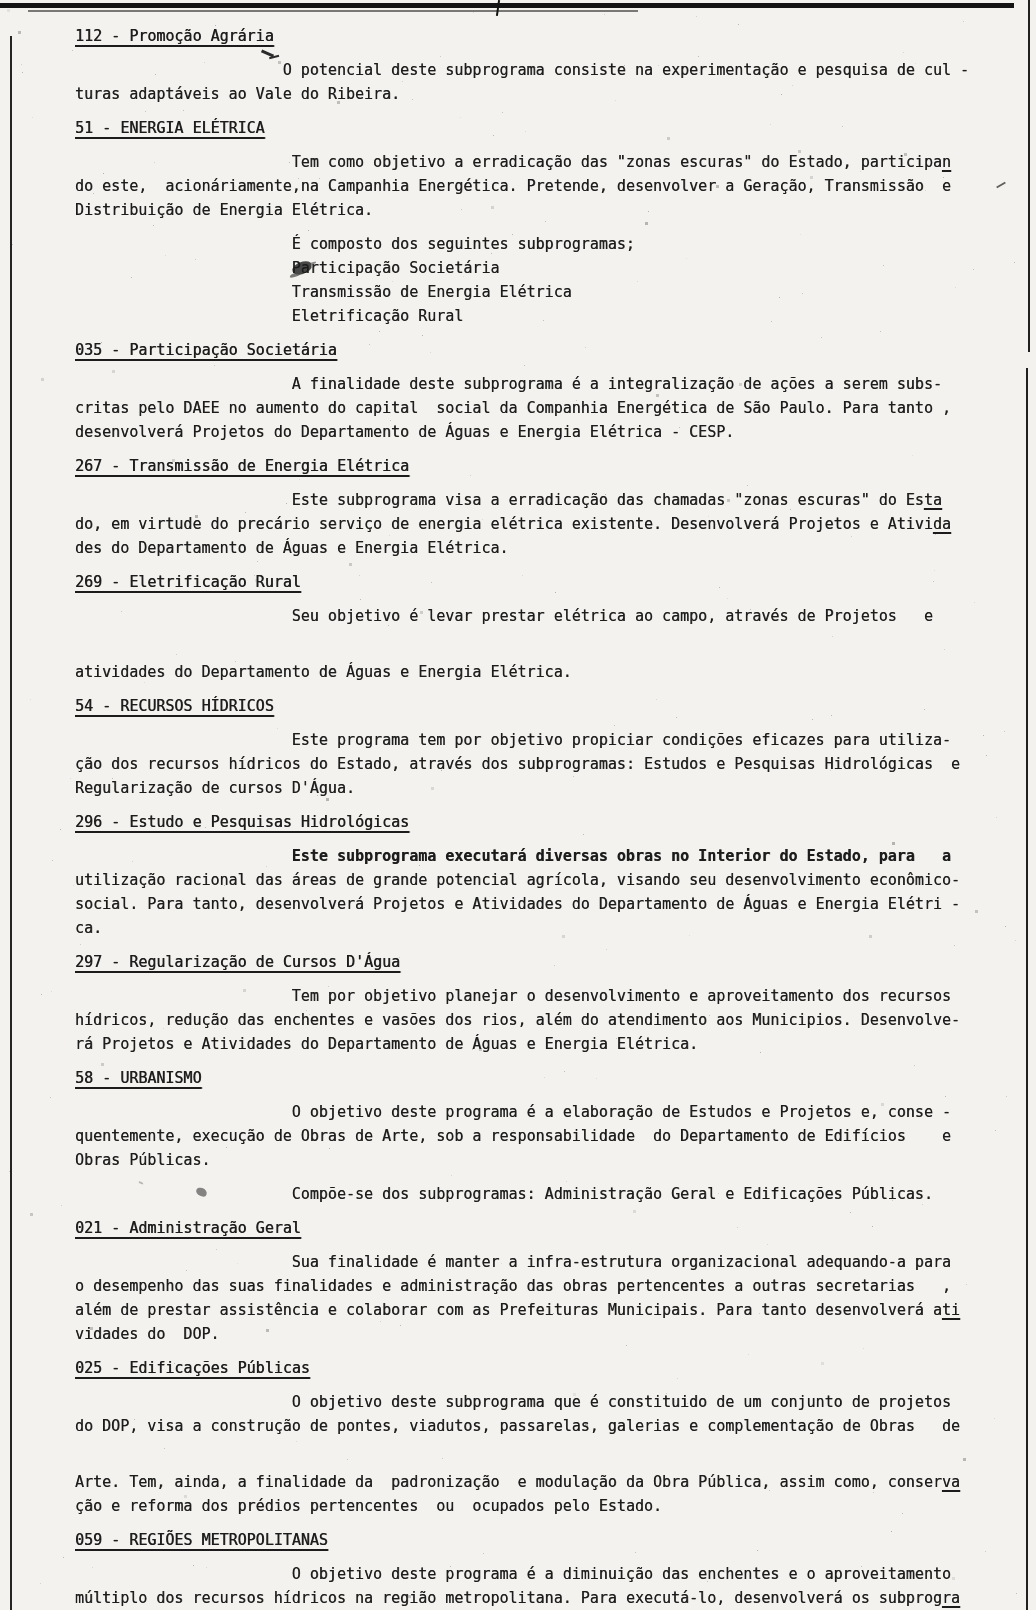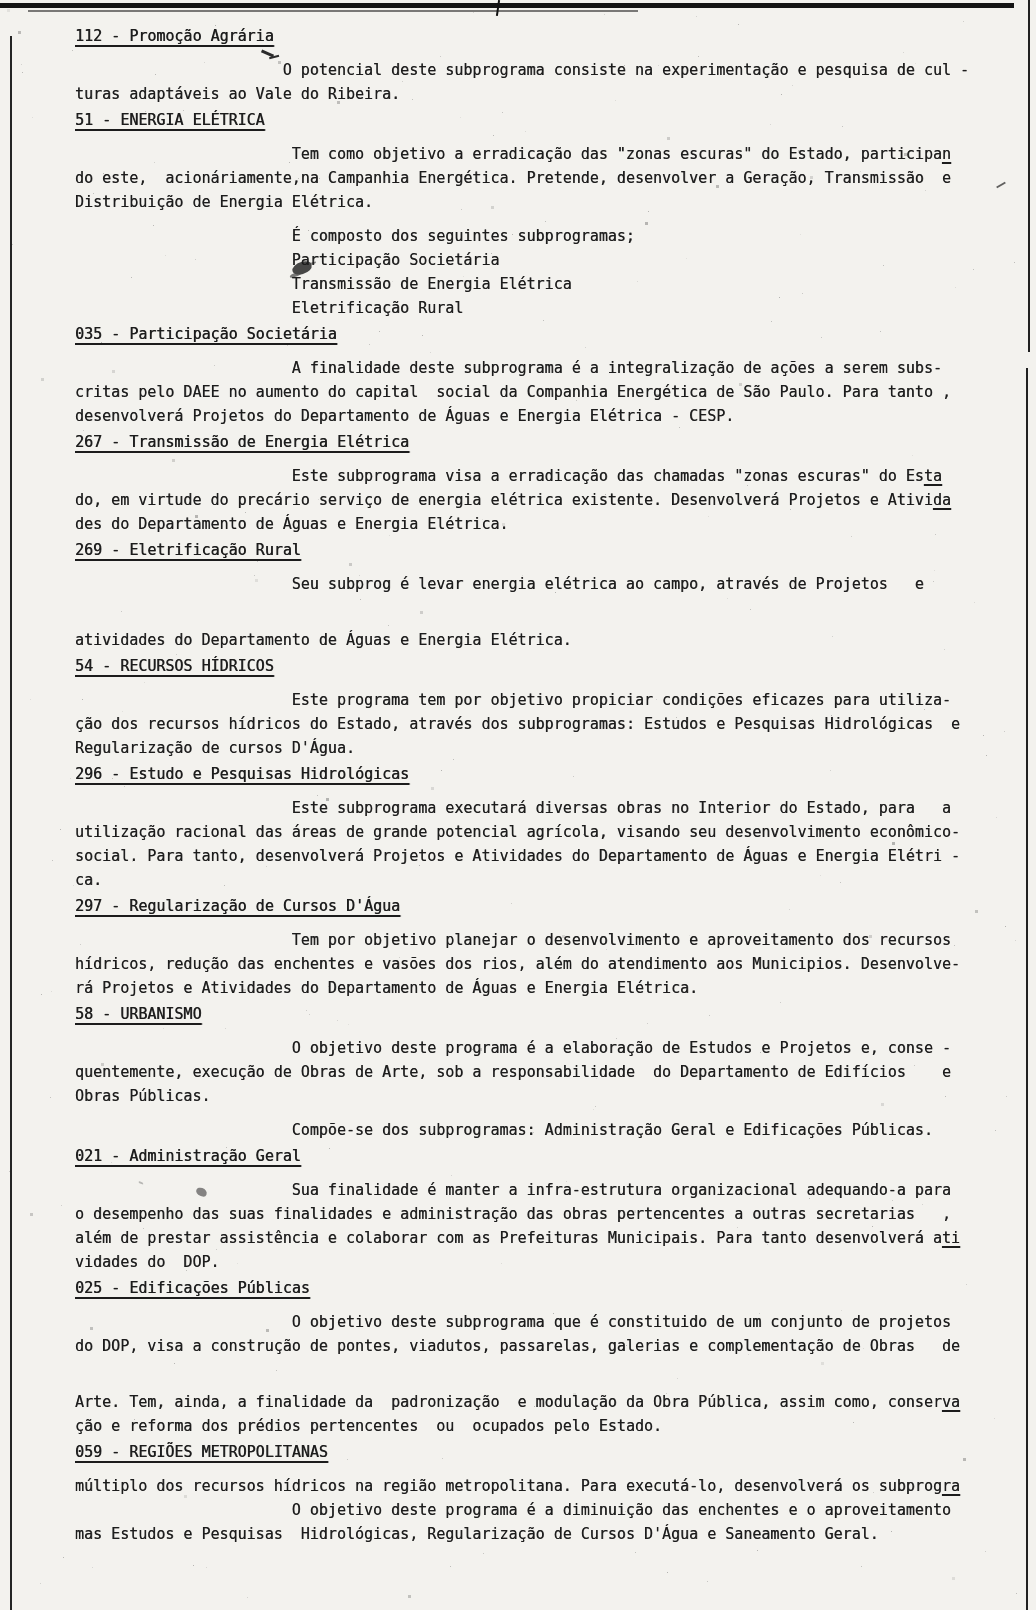--- a/index.html
+++ b/index.html
@@ -35,21 +35,21 @@
   }
   .rule-right-b {
     position: absolute; left: 1026px; top: 368px; bottom: 0; width: 2px;
     background: #202020;
   }
   
   .doc {
     position: absolute; left: 75px; top: 24px; width: 900px;
   }
   .sec-heading {
-    margin-top: 2px;
+    margin-top: 10px;
     font-size: 15px; line-height: 24px; white-space: pre;
     text-decoration: underline;
     text-decoration-thickness: 2px;
     text-underline-offset: 4px;
     text-shadow: 0.5px 0 0 rgba(25,25,25,.85);
   }
   .doc > .section:first-child .sec-heading { margin-top: 0; }
   .para { margin-top: 10px; }
   .line {
     font-size: 15px; line-height: 24px; height: 24px; white-space: pre;
@@ -135,36 +135,36 @@
         <div class="sec-heading">267 - Transmissão de Energia Elétrica</div>
         <div class="para">
           <div class="line" style="padding-left: 24ch;"><span>Este subprograma visa a erradicação das chamadas "zonas escuras" do Es</span><span class="tail">ta</span></div>
           <div class="line" style="padding-left: 0ch;"><span>do, em virtude do precário serviço de energia elétrica existente. Desenvolverá Projetos e Ativi</span><span class="tail">da</span></div>
           <div class="line" style="padding-left: 0ch;"><span>des do Departamento de Águas e Energia Elétrica.</span></div>
         </div>
       </div>
       <div class="section">
         <div class="sec-heading">269 - Eletrificação Rural</div>
         <div class="para">
-          <div class="line" style="padding-left: 24ch;"><span>Seu subprog é levar energia elétrica ao campo, através de Projetos   e</span></div>
+          <div class="line" style="padding-left: 24ch;"><span>Seu objetivo é levar prestar elétrica ao campo, através de Projetos   e</span></div>
           <div class="line" style="padding-left: 0ch; margin-top: 32px;"><span>atividades do Departamento de Águas e Energia Elétrica.</span></div>
         </div>
       </div>
       <div class="section">
         <div class="sec-heading">54 - RECURSOS HÍDRICOS</div>
         <div class="para">
           <div class="line" style="padding-left: 24ch;"><span>Este programa tem por objetivo propiciar condições eficazes para utiliza-</span></div>
           <div class="line" style="padding-left: 0ch;"><span>ção dos recursos hídricos do Estado, através dos subprogramas: Estudos e Pesquisas Hidrológicas  e</span></div>
           <div class="line" style="padding-left: 0ch;"><span>Regularização de cursos D'Água.</span></div>
         </div>
       </div>
       <div class="section">
         <div class="sec-heading">296 - Estudo e Pesquisas Hidrológicas</div>
         <div class="para">
-          <div class="line" style="padding-left: 24ch;"><span>Este subprograma executará diversas obras no Interior do Estado, para   a</span></div>
+          <div class="line" style="padding-left: 24ch; font-weight: bold;"><span>Este subprograma executará diversas obras no Interior do Estado, para   a</span></div>
           <div class="line" style="padding-left: 0ch;"><span>utilização racional das áreas de grande potencial agrícola, visando seu desenvolvimento econômico-</span></div>
           <div class="line" style="padding-left: 0ch;"><span>social. Para tanto, desenvolverá Projetos e Atividades do Departamento de Águas e Energia Elétri -</span></div>
           <div class="line" style="padding-left: 0ch;"><span>ca.</span></div>
         </div>
       </div>
       <div class="section">
         <div class="sec-heading">297 - Regularização de Cursos D'Água</div>
         <div class="para">
           <div class="line" style="padding-left: 24ch;"><span>Tem por objetivo planejar o desenvolvimento e aproveitamento dos recursos</span></div>
           <div class="line" style="padding-left: 0ch;"><span>hídricos, redução das enchentes e vasões dos rios, além do atendimento aos Municipios. Desenvolve-</span></div>
@@ -196,21 +196,21 @@
         <div class="para">
           <div class="line" style="padding-left: 24ch;"><span>O objetivo deste subprograma que é constituido de um conjunto de projetos</span></div>
           <div class="line" style="padding-left: 0ch;"><span>do DOP, visa a construção de pontes, viadutos, passarelas, galerias e complementação de Obras   de</span></div>
           <div class="line" style="padding-left: 0ch; margin-top: 32px;"><span>Arte. Tem, ainda, a finalidade da  padronização  e modulação da Obra Pública, assim como, conser</span><span class="tail">va</span></div>
           <div class="line" style="padding-left: 0ch;"><span>ção e reforma dos prédios pertencentes  ou  ocupados pelo Estado.</span></div>
         </div>
       </div>
       <div class="section">
         <div class="sec-heading">059 - REGIÕES METROPOLITANAS</div>
         <div class="para">
+          <div class="line" style="padding-left: 24ch;"><span>O objetivo deste programa é a diminuição das enchentes e o aproveitamento</span></div>
           <div class="line" style="padding-left: 0ch;"><span>múltiplo dos recursos hídricos na região metropolitana. Para executá-lo, desenvolverá os subprog</span><span class="tail">ra</span></div>
-          <div class="line" style="padding-left: 24ch;"><span>O objetivo deste programa é a diminuição das enchentes e o aproveitamento</span></div>
           <div class="line" style="padding-left: 0ch;"><span>mas Estudos e Pesquisas  Hidrológicas, Regularização de Cursos D'Água e Saneamento Geral.</span></div>
         </div>
       </div>
     </div>
 
   <div class="specks" id="specks" style="box-shadow: rgba(25, 25, 25, 0.08) 8px 10px 0px 1px, rgba(25, 25, 25, 0.21) 388px 625px 0px 0px, rgba(25, 25, 25, 0.12) 767px 1244px 0px 0px, rgba(25, 25, 25, 0.25) 131px 277px 0px 0px, rgba(25, 25, 25, 0.16) 511px 903px 0px 0px, rgba(25, 25, 25, 0.29) 891px 1531px 0px 0px, rgba(25, 25, 25, 0.2) 254px 575px 0px 0px, rgba(25, 25, 25, 0.11) 634px 1211px 0px 1px, rgba(25, 25, 25, 0.24) 1014px 262px 0px 0px, rgba(25, 25, 25, 0.15) 378px 904px 0px 0px, rgba(25, 25, 25, 0.28) 757px 1550px 0px 0px, rgba(25, 25, 25, 0.19) 121px 611px 0px 0px, rgba(25, 25, 25, 0.1) 501px 1263px 0px 0px, rgba(25, 25, 25, 0.23) 880px 331px 0px 0px, rgba(25, 25, 25, 0.14) 244px 990px 0px 1px, rgba(25, 25, 25, 0.27) 624px 65px 0px 0px, rgba(25, 25, 25, 0.18) 1004px 731px 0px 0px, rgba(25, 25, 25, 0.09) 367px 1401px 0px 0px, rgba(25, 25, 25, 0.22) 747px 485px 0px 0px, rgba(25, 25, 25, 0.13) 111px 1162px 0px 0px, rgba(25, 25, 25, 0.26) 491px 253px 0px 0px, rgba(25, 25, 25, 0.17) 870px 936px 0px 1px, rgba(25, 25, 25, 0.08) 234px 35px 0px 0px, rgba(25, 25, 25, 0.21) 614px 725px 0px 0px, rgba(25, 25, 25, 0.12) 994px 1418px 0px 0px, rgba(25, 25, 25, 0.25) 357px 527px 0px 0px, rgba(25, 25, 25, 0.16) 737px 1227px 0px 0px, rgba(25, 25, 25, 0.29) 101px 342px 0px 0px, rgba(25, 25, 25, 0.2) 480px 1049px 0px 1px, rgba(25, 25, 25, 0.11) 860px 171px 0px 0px, rgba(25, 25, 25, 0.24) 224px 885px 0px 0px, rgba(25, 25, 25, 0.15) 604px 14px 0px 0px, rgba(25, 25, 25, 0.28) 983px 735px 0px 0px, rgba(25, 25, 25, 0.19) 347px 1459px 0px 0px, rgba(25, 25, 25, 0.1) 727px 598px 0px 0px, rgba(25, 25, 25, 0.23) 91px 1328px 0px 1px, rgba(25, 25, 25, 0.14) 470px 475px 0px 0px, rgba(25, 25, 25, 0.27) 850px 1212px 0px 0px, rgba(25, 25, 25, 0.18) 214px 365px 0px 0px, rgba(25, 25, 25, 0.09) 593px 1109px 0px 0px, rgba(25, 25, 25, 0.22) 973px 269px 0px 0px, rgba(25, 25, 25, 0.13) 337px 1020px 0px 0px, rgba(25, 25, 25, 0.26) 717px 186px 0px 1px, rgba(25, 25, 25, 0.17) 80px 944px 0px 0px, rgba(25, 25, 25, 0.08) 460px 117px 0px 0px, rgba(25, 25, 25, 0.21) 840px 882px 0px 0px, rgba(25, 25, 25, 0.12) 204px 62px 0px 0px, rgba(25, 25, 25, 0.25) 583px 834px 0px 0px, rgba(25, 25, 25, 0.16) 963px 21px 0px 0px, rgba(25, 25, 25, 0.29) 327px 799px 0px 1px, rgba(25, 25, 25, 0.2) 707px 1581px 0px 0px, rgba(25, 25, 25, 0.11) 70px 778px 0px 0px, rgba(25, 25, 25, 0.24) 450px 1566px 0px 0px, rgba(25, 25, 25, 0.15) 830px 770px 0px 0px, rgba(25, 25, 25, 0.28) 193px 1565px 0px 0px, rgba(25, 25, 25, 0.19) 573px 776px 0px 0px, rgba(25, 25, 25, 0.1) 953px 1578px 0px 1px, rgba(25, 25, 25, 0.23) 317px 795px 0px 0px, rgba(25, 25, 25, 0.14) 696px 16px 0px 0px, rgba(25, 25, 25, 0.27) 60px 829px 0px 0px, rgba(25, 25, 25, 0.18) 440px 56px 0px 0px, rgba(25, 25, 25, 0.09) 820px 875px 0px 0px, rgba(25, 25, 25, 0.22) 183px 110px 0px 0px, rgba(25, 25, 25, 0.13) 563px 936px 0px 1px, rgba(25, 25, 25, 0.26) 943px 177px 0px 0px, rgba(25, 25, 25, 0.17) 306px 1010px 0px 0px, rgba(25, 25, 25, 0.08) 686px 258px 0px 0px, rgba(25, 25, 25, 0.21) 50px 1097px 0px 0px, rgba(25, 25, 25, 0.12) 430px 352px 0px 0px, rgba(25, 25, 25, 0.25) 809px 1198px 0px 0px, rgba(25, 25, 25, 0.16) 173px 460px 0px 1px, rgba(25, 25, 25, 0.29) 553px 1313px 0px 0px, rgba(25, 25, 25, 0.2) 933px 581px 0px 0px, rgba(25, 25, 25, 0.11) 296px 1441px 0px 0px, rgba(25, 25, 25, 0.24) 676px 717px 0px 0px, rgba(25, 25, 25, 0.15) 40px 1583px 0px 0px, rgba(25, 25, 25, 0.28) 419px 865px 0px 0px, rgba(25, 25, 25, 0.19) 799px 151px 0px 1px, rgba(25, 25, 25, 0.1) 163px 1028px 0px 0px, rgba(25, 25, 25, 0.23) 543px 320px 0px 0px, rgba(25, 25, 25, 0.14) 922px 1204px 0px 0px, rgba(25, 25, 25, 0.27) 286px 503px 0px 0px, rgba(25, 25, 25, 0.18) 666px 1393px 0px 0px, rgba(25, 25, 25, 0.09) 30px 699px 0px 0px, rgba(25, 25, 25, 0.22) 409px 1596px 0px 1px, rgba(25, 25, 25, 0.13) 789px 909px 0px 0px, rgba(25, 25, 25, 0.26) 153px 225px 0px 0px, rgba(25, 25, 25, 0.17) 533px 1132px 0px 0px, rgba(25, 25, 25, 0.08) 912px 455px 0px 0px, rgba(25, 25, 25, 0.21) 276px 1370px 0px 0px, rgba(25, 25, 25, 0.12) 656px 699px 0px 0px, rgba(25, 25, 25, 0.25) 19px 32px 0px 1px, rgba(25, 25, 25, 0.16) 399px 957px 0px 0px, rgba(25, 25, 25, 0.29) 779px 297px 0px 0px, rgba(25, 25, 25, 0.2) 143px 1228px 0px 0px, rgba(25, 25, 25, 0.11) 522px 575px 0px 0px, rgba(25, 25, 25, 0.24) 902px 1513px 0px 0px, rgba(25, 25, 25, 0.15) 266px 866px 0px 0px, rgba(25, 25, 25, 0.28) 646px 223px 0px 1px, rgba(25, 25, 25, 0.19) 9px 1171px 0px 0px, rgba(25, 25, 25, 0.1) 389px 535px 0px 0px, rgba(25, 25, 25, 0.23) 769px 1490px 0px 0px, rgba(25, 25, 25, 0.14) 132px 861px 0px 0px, rgba(25, 25, 25, 0.27) 512px 234px 0px 0px, rgba(25, 25, 25, 0.18) 892px 1200px 0px 0px, rgba(25, 25, 25, 0.09) 256px 580px 0px 1px, rgba(25, 25, 25, 0.22) 635px 1552px 0px 0px, rgba(25, 25, 25, 0.13) 1015px 940px 0px 0px, rgba(25, 25, 25, 0.26) 379px 331px 0px 0px, rgba(25, 25, 25, 0.17) 759px 1313px 0px 0px, rgba(25, 25, 25, 0.08) 122px 711px 0px 0px, rgba(25, 25, 25, 0.21) 502px 112px 0px 0px, rgba(25, 25, 25, 0.12) 882px 1104px 0px 1px, rgba(25, 25, 25, 0.25) 245px 512px 0px 0px, rgba(25, 25, 25, 0.16) 625px 1511px 0px 0px, rgba(25, 25, 25, 0.29) 1005px 926px 0px 0px, rgba(25, 25, 25, 0.2) 369px 344px 0px 0px, rgba(25, 25, 25, 0.11) 748px 1354px 0px 0px, rgba(25, 25, 25, 0.24) 112px 778px 0px 0px, rgba(25, 25, 25, 0.15) 492px 207px 0px 1px, rgba(25, 25, 25, 0.28) 872px 1226px 0px 0px, rgba(25, 25, 25, 0.19) 235px 661px 0px 0px, rgba(25, 25, 25, 0.1) 615px 100px 0px 0px, rgba(25, 25, 25, 0.23) 995px 1130px 0px 0px, rgba(25, 25, 25, 0.14) 359px 575px 0px 0px, rgba(25, 25, 25, 0.27) 738px 24px 0px 0px, rgba(25, 25, 25, 0.18) 102px 1064px 0px 1px, rgba(25, 25, 25, 0.09) 482px 519px 0px 0px, rgba(25, 25, 25, 0.22) 861px 1566px 0px 0px, rgba(25, 25, 25, 0.13) 225px 1028px 0px 0px, rgba(25, 25, 25, 0.26) 605px 494px 0px 0px, rgba(25, 25, 25, 0.17) 985px 1551px 0px 0px, rgba(25, 25, 25, 0.08) 348px 1024px 0px 0px, rgba(25, 25, 25, 0.21) 728px 500px 0px 1px, rgba(25, 25, 25, 0.12) 92px 1567px 0px 0px, rgba(25, 25, 25, 0.25) 472px 1049px 0px 0px, rgba(25, 25, 25, 0.16) 851px 536px 0px 0px, rgba(25, 25, 25, 0.29) 215px 25px 0px 0px, rgba(25, 25, 25, 0.2) 595px 1106px 0px 0px, rgba(25, 25, 25, 0.11) 974px 602px 0px 0px, rgba(25, 25, 25, 0.24) 338px 102px 0px 1px, rgba(25, 25, 25, 0.15) 718px 1193px 0px 0px, rgba(25, 25, 25, 0.28) 82px 699px 0px 0px, rgba(25, 25, 25, 0.19) 461px 209px 0px 0px, rgba(25, 25, 25, 0.1) 841px 1310px 0px 0px, rgba(25, 25, 25, 0.23) 205px 827px 0px 0px, rgba(25, 25, 25, 0.14) 585px 347px 0px 0px, rgba(25, 25, 25, 0.27) 964px 1459px 0px 1px, rgba(25, 25, 25, 0.18) 328px 986px 0px 0px, rgba(25, 25, 25, 0.09) 708px 516px 0px 0px, rgba(25, 25, 25, 0.22) 72px 50px 0px 0px, rgba(25, 25, 25, 0.13) 451px 1175px 0px 0px, rgba(25, 25, 25, 0.26) 831px 715px 0px 0px, rgba(25, 25, 25, 0.17) 195px 259px 0px 0px, rgba(25, 25, 25, 0.08) 574px 1394px 0px 1px, rgba(25, 25, 25, 0.21) 954px 945px 0px 0px, rgba(25, 25, 25, 0.12) 318px 499px 0px 0px, rgba(25, 25, 25, 0.25) 698px 56px 0px 0px, rgba(25, 25, 25, 0.16) 61px 1205px 0px 0px, rgba(25, 25, 25, 0.29) 441px 770px 0px 0px, rgba(25, 25, 25, 0.2) 821px 337px 0px 0px, rgba(25, 25, 25, 0.11) 185px 1496px 0px 1px, rgba(25, 25, 25, 0.24) 564px 1071px 0px 0px, rgba(25, 25, 25, 0.15) 944px 649px 0px 0px, rgba(25, 25, 25, 0.28) 308px 230px 0px 0px, rgba(25, 25, 25, 0.19) 687px 1403px 0px 0px, rgba(25, 25, 25, 0.1) 51px 991px 0px 0px, rgba(25, 25, 25, 0.23) 431px 582px 0px 0px, rgba(25, 25, 25, 0.14) 811px 177px 0px 1px, rgba(25, 25, 25, 0.27) 174px 1363px 0px 0px, rgba(25, 25, 25, 0.18) 554px 965px 0px 0px, rgba(25, 25, 25, 0.09) 934px 570px 0px 0px, rgba(25, 25, 25, 0.22) 298px 178px 0px 0px, rgba(25, 25, 25, 0.13) 677px 1378px 0px 0px, rgba(25, 25, 25, 0.26) 41px 994px 0px 0px, rgba(25, 25, 25, 0.17) 421px 612px 0px 1px, rgba(25, 25, 25, 0.08) 800px 234px 0px 0px, rgba(25, 25, 25, 0.21) 164px 1448px 0px 0px, rgba(25, 25, 25, 0.12) 544px 1077px 0px 0px, rgba(25, 25, 25, 0.25) 924px 709px 0px 0px, rgba(25, 25, 25, 0.16) 287px 345px 0px 0px, rgba(25, 25, 25, 0.29) 667px 1572px 0px 0px, rgba(25, 25, 25, 0.2) 31px 1214px 0px 1px, rgba(25, 25, 25, 0.11) 411px 860px 0px 0px, rgba(25, 25, 25, 0.24) 790px 509px 0px 0px, rgba(25, 25, 25, 0.15) 154px 162px 0px 0px, rgba(25, 25, 25, 0.28) 534px 1406px 0px 0px, rgba(25, 25, 25, 0.19) 914px 1065px 0px 0px, rgba(25, 25, 25, 0.1) 277px 728px 0px 0px, rgba(25, 25, 25, 0.23) 657px 395px 0px 1px, rgba(25, 25, 25, 0.14) 21px 64px 0px 0px, rgba(25, 25, 25, 0.27) 400px 1325px 0px 0px, rgba(25, 25, 25, 0.18) 780px 1002px 0px 0px, rgba(25, 25, 25, 0.09) 144px 682px 0px 0px, rgba(25, 25, 25, 0.22) 524px 365px 0px 0px, rgba(25, 25, 25, 0.13) 903px 52px 0px 0px, rgba(25, 25, 25, 0.26) 267px 1330px 0px 1px, rgba(25, 25, 25, 0.17) 647px 1023px 0px 0px, rgba(25, 25, 25, 0.08) 11px 720px 0px 0px, rgba(25, 25, 25, 0.21) 390px 420px 0px 0px, rgba(25, 25, 25, 0.12) 770px 124px 0px 0px, rgba(25, 25, 25, 0.25) 134px 1419px 0px 0px, rgba(25, 25, 25, 0.16) 513px 1130px 0px 0px, rgba(25, 25, 25, 0.29) 893px 843px 0px 1px, rgba(25, 25, 25, 0.2) 257px 561px 0px 0px, rgba(25, 25, 25, 0.11) 637px 281px 0px 0px, rgba(25, 25, 25, 0.24) 1016px 1593px 0px 0px, rgba(25, 25, 25, 0.15) 380px 1321px 0px 0px, rgba(25, 25, 25, 0.28) 760px 1052px 0px 0px, rgba(25, 25, 25, 0.19) 124px 786px 0px 0px, rgba(25, 25, 25, 0.1) 503px 524px 0px 1px, rgba(25, 25, 25, 0.23) 883px 265px 0px 0px, rgba(25, 25, 25, 0.14) 247px 1597px 0px 0px, rgba(25, 25, 25, 0.27) 626px 1345px 0px 0px, rgba(25, 25, 25, 0.18) 1006px 1096px 0px 0px, rgba(25, 25, 25, 0.09) 370px 851px 0px 0px, rgba(25, 25, 25, 0.22) 750px 609px 0px 0px, rgba(25, 25, 25, 0.13) 113px 371px 0px 1px, rgba(25, 25, 25, 0.26) 493px 135px 0px 0px, rgba(25, 25, 25, 0.17) 873px 1492px 0px 0px, rgba(25, 25, 25, 0.08) 237px 1263px 0px 0px, rgba(25, 25, 25, 0.21) 616px 1038px 0px 0px, rgba(25, 25, 25, 0.12) 996px 817px 0px 0px, rgba(25, 25, 25, 0.25) 360px 599px 0px 0px, rgba(25, 25, 25, 0.16) 740px 384px 0px 1px, rgba(25, 25, 25, 0.29) 103px 173px 0px 0px, rgba(25, 25, 25, 0.2) 483px 1553px 0px 0px, rgba(25, 25, 25, 0.11) 863px 1348px 0px 0px, rgba(25, 25, 25, 0.24) 226px 1147px 0px 0px, rgba(25, 25, 25, 0.15) 606px 949px 0px 0px, rgba(25, 25, 25, 0.28) 986px 755px 0px 0px, rgba(25, 25, 25, 0.19) 350px 564px 0px 1px, rgba(25, 25, 25, 0.1) 729px 377px 0px 0px, rgba(25, 25, 25, 0.23) 93px 193px 0px 0px, rgba(25, 25, 25, 0.14) 473px 12px 0px 0px, rgba(25, 25, 25, 0.27) 853px 1422px 0px 0px, rgba(25, 25, 25, 0.18) 216px 1249px 0px 0px, rgba(25, 25, 25, 0.09) 596px 1078px 0px 0px, rgba(25, 25, 25, 0.22) 976px 911px 0px 1px, rgba(25, 25, 25, 0.13) 339px 747px 0px 0px, rgba(25, 25, 25, 0.26) 719px 587px 0px 0px, rgba(25, 25, 25, 0.17) 83px 430px 0px 0px, rgba(25, 25, 25, 0.08) 463px 276px 0px 0px, rgba(25, 25, 25, 0.21) 842px 126px 0px 0px, rgba(25, 25, 25, 0.12) 206px 1567px 0px 0px, rgba(25, 25, 25, 0.25) 586px 1424px 0px 1px, rgba(25, 25, 25, 0.16) 966px 1284px 0px 0px, rgba(25, 25, 25, 0.29) 329px 1148px 0px 0px, rgba(25, 25, 25, 0.2) 709px 1015px 0px 0px, rgba(25, 25, 25, 0.11) 73px 885px 0px 0px, rgba(25, 25, 25, 0.24) 453px 759px 0px 0px, rgba(25, 25, 25, 0.15) 832px 636px 0px 0px, rgba(25, 25, 25, 0.28) 196px 516px 0px 1px, rgba(25, 25, 25, 0.19) 576px 400px 0px 0px, rgba(25, 25, 25, 0.1) 955px 287px 0px 0px, rgba(25, 25, 25, 0.23) 319px 178px 0px 0px, rgba(25, 25, 25, 0.14) 699px 72px 0px 0px, rgba(25, 25, 25, 0.27) 63px 1557px 0px 0px, rgba(25, 25, 25, 0.18) 442px 1458px 0px 0px, rgba(25, 25, 25, 0.09) 822px 1363px 0px 1px, rgba(25, 25, 25, 0.22) 186px 1270px 0px 0px, rgba(25, 25, 25, 0.13) 566px 1181px 0px 0px, rgba(25, 25, 25, 0.26) 945px 1096px 0px 0px, rgba(25, 25, 25, 0.17) 309px 1014px 0px 0px, rgba(25, 25, 25, 0.08) 689px 935px 0px 0px, rgba(25, 25, 25, 0.21) 52px 860px 0px 0px, rgba(25, 25, 25, 0.12) 432px 788px 0px 1px, rgba(25, 25, 25, 0.25) 812px 719px 0px 0px, rgba(25, 25, 25, 0.16) 176px 654px 0px 0px, rgba(25, 25, 25, 0.29) 555px 592px 0px 0px, rgba(25, 25, 25, 0.2) 935px 534px 0px 0px, rgba(25, 25, 25, 0.11) 299px 479px 0px 0px, rgba(25, 25, 25, 0.24) 679px 427px 0px 0px, rgba(25, 25, 25, 0.15) 42px 379px 0px 1px, rgba(25, 25, 25, 0.28) 422px 335px 0px 0px, rgba(25, 25, 25, 0.19) 802px 293px 0px 0px, rgba(25, 25, 25, 0.1) 165px 255px 0px 0px, rgba(25, 25, 25, 0.23) 545px 221px 0px 0px, rgba(25, 25, 25, 0.14) 925px 190px 0px 0px, rgba(25, 25, 25, 0.27) 289px 162px 0px 0px, rgba(25, 25, 25, 0.18) 668px 138px 0px 1px, rgba(25, 25, 25, 0.09) 32px 117px 0px 0px, rgba(25, 25, 25, 0.22) 412px 99px 0px 0px, rgba(25, 25, 25, 0.13) 792px 85px 0px 0px, rgba(25, 25, 25, 0.26) 155px 74px 0px 0px, rgba(25, 25, 25, 0.17) 535px 67px 0px 0px, rgba(25, 25, 25, 0.08) 915px 63px 0px 0px, rgba(25, 25, 25, 0.21) 279px 62px 0px 1px, rgba(25, 25, 25, 0.12) 658px 65px 0px 0px, rgba(25, 25, 25, 0.25) 22px 72px 0px 0px, rgba(25, 25, 25, 0.16) 402px 81px 0px 0px, rgba(25, 25, 25, 0.29) 781px 94px 0px 0px, rgba(25, 25, 25, 0.2) 145px 111px 0px 0px, rgba(25, 25, 25, 0.11) 525px 131px 0px 0px, rgba(25, 25, 25, 0.24) 905px 154px 0px 1px, rgba(25, 25, 25, 0.15) 268px 181px 0px 0px, rgba(25, 25, 25, 0.28) 648px 211px 0px 0px, rgba(25, 25, 25, 0.19) 12px 244px 0px 0px, rgba(25, 25, 25, 0.1) 392px 281px 0px 0px, rgba(25, 25, 25, 0.23) 771px 321px 0px 0px;"></div>
 </div>
 
 </body></html>

